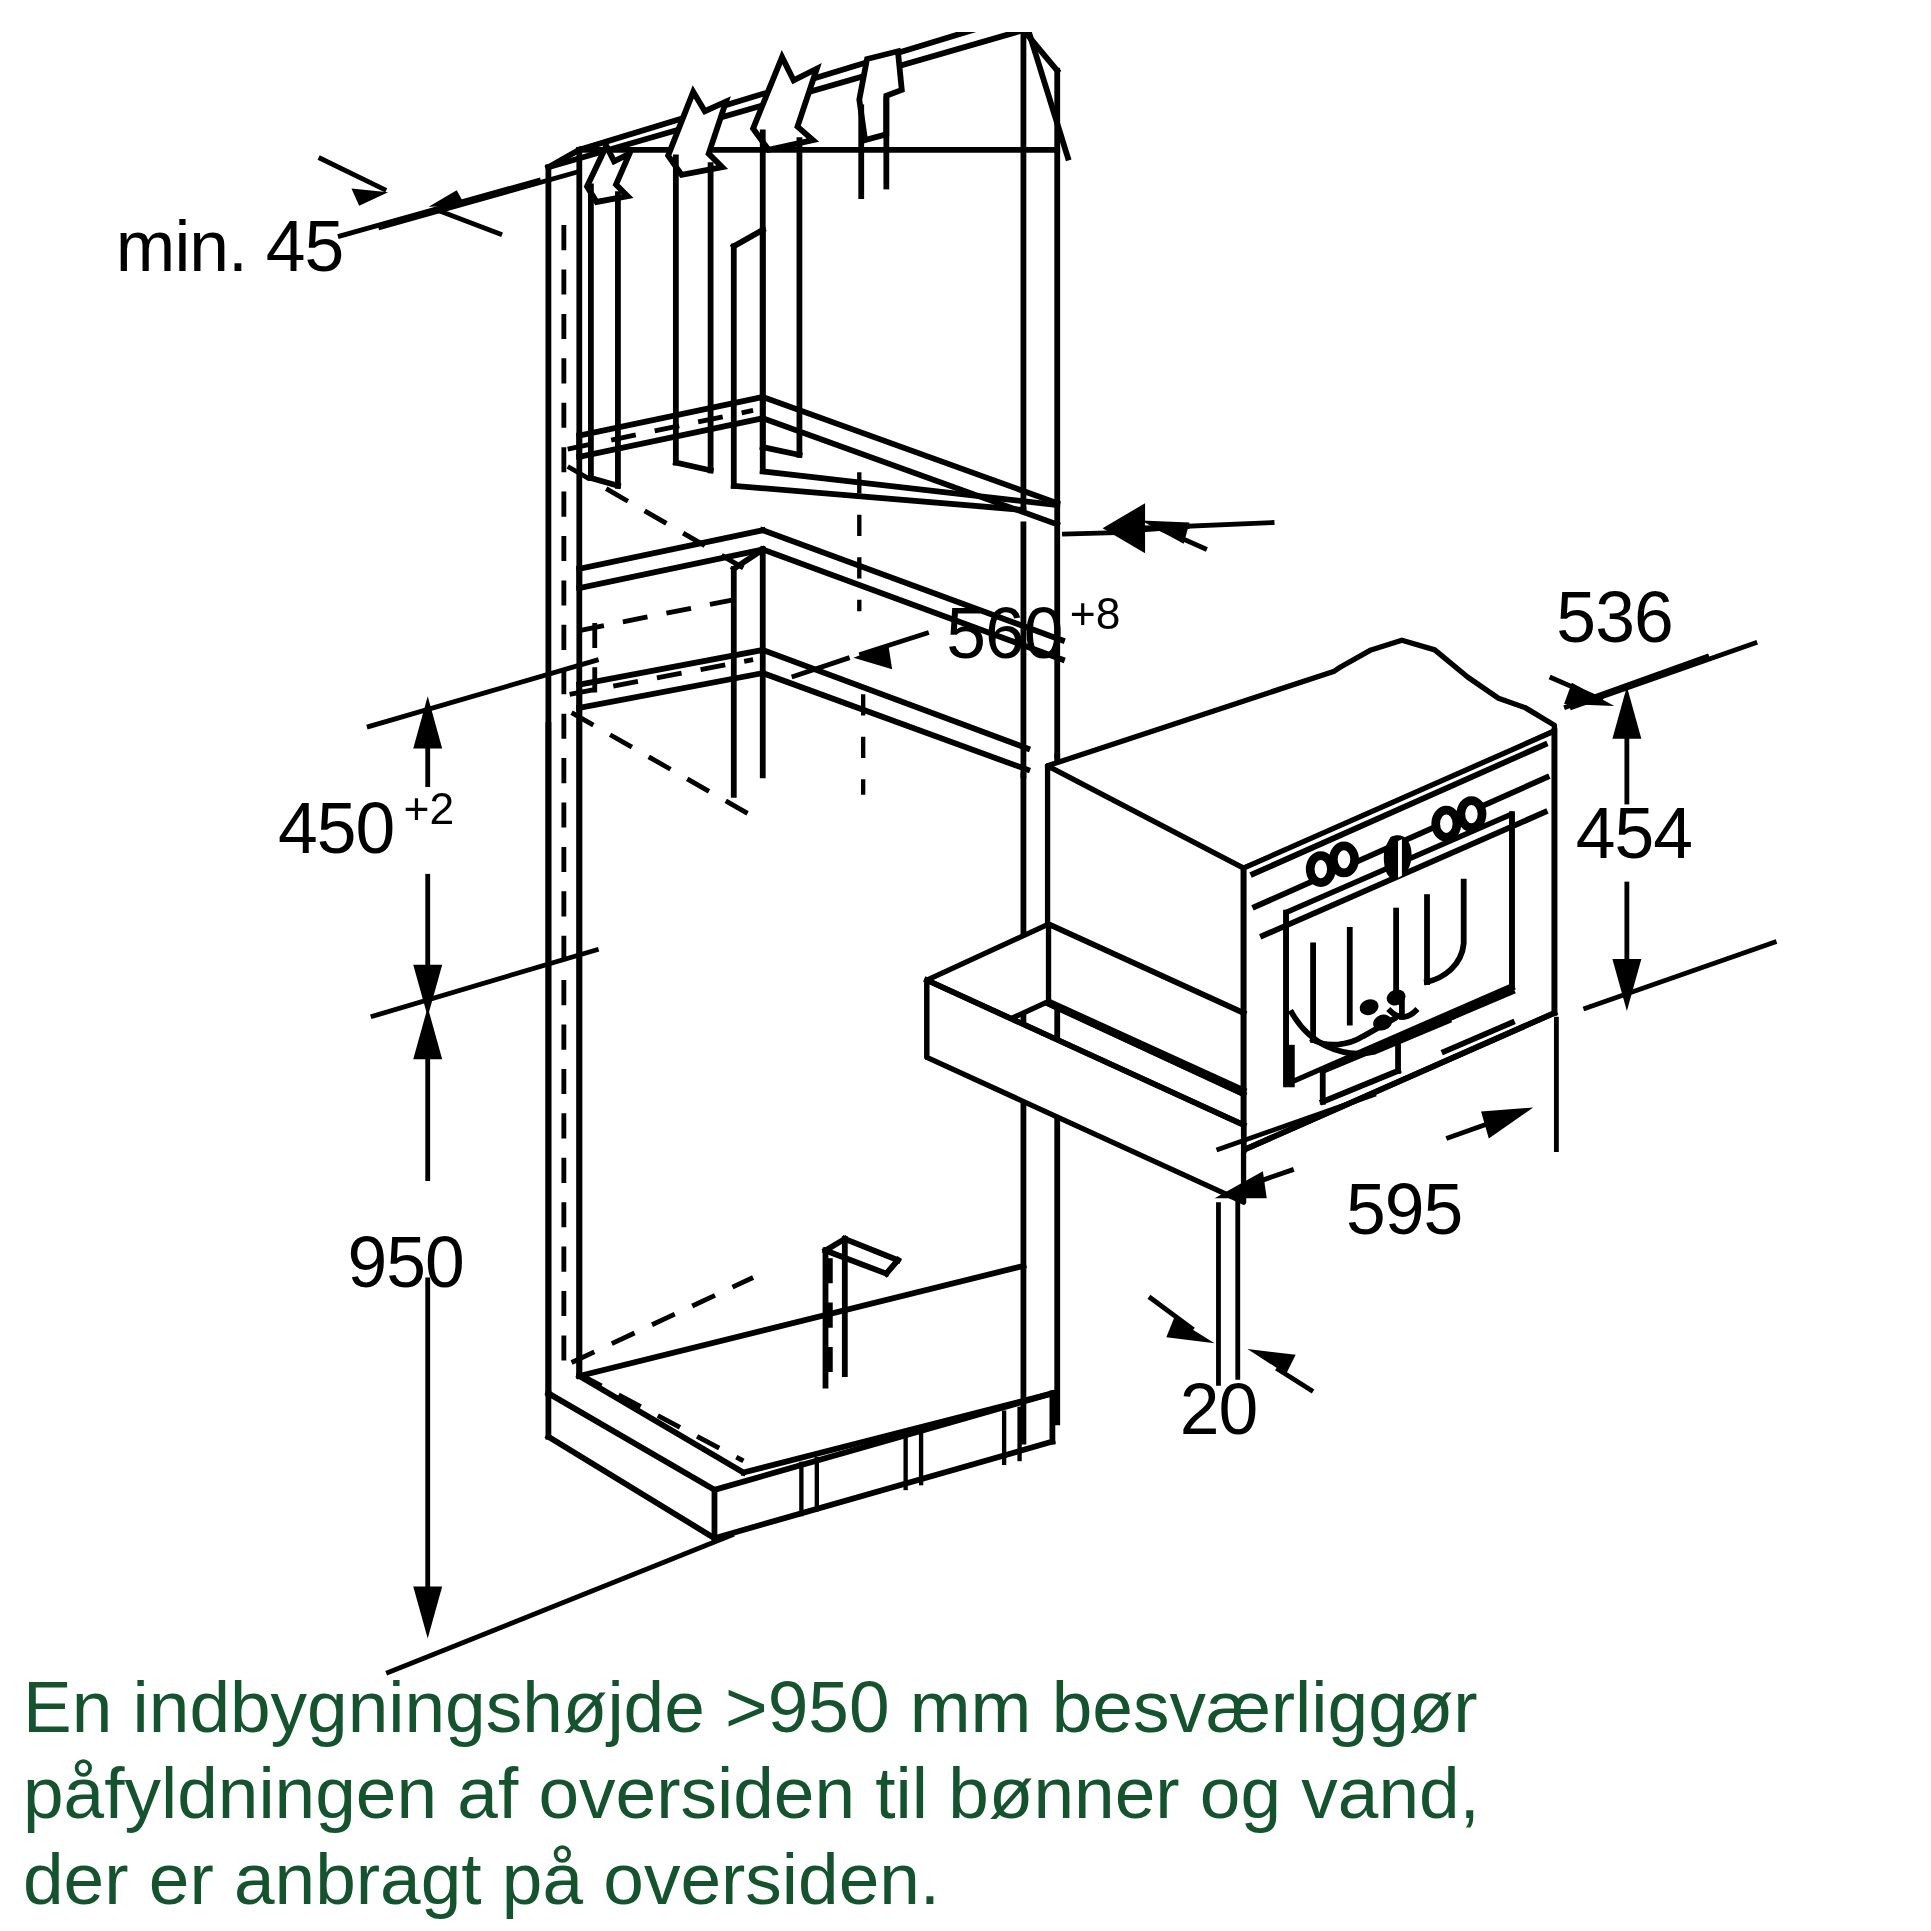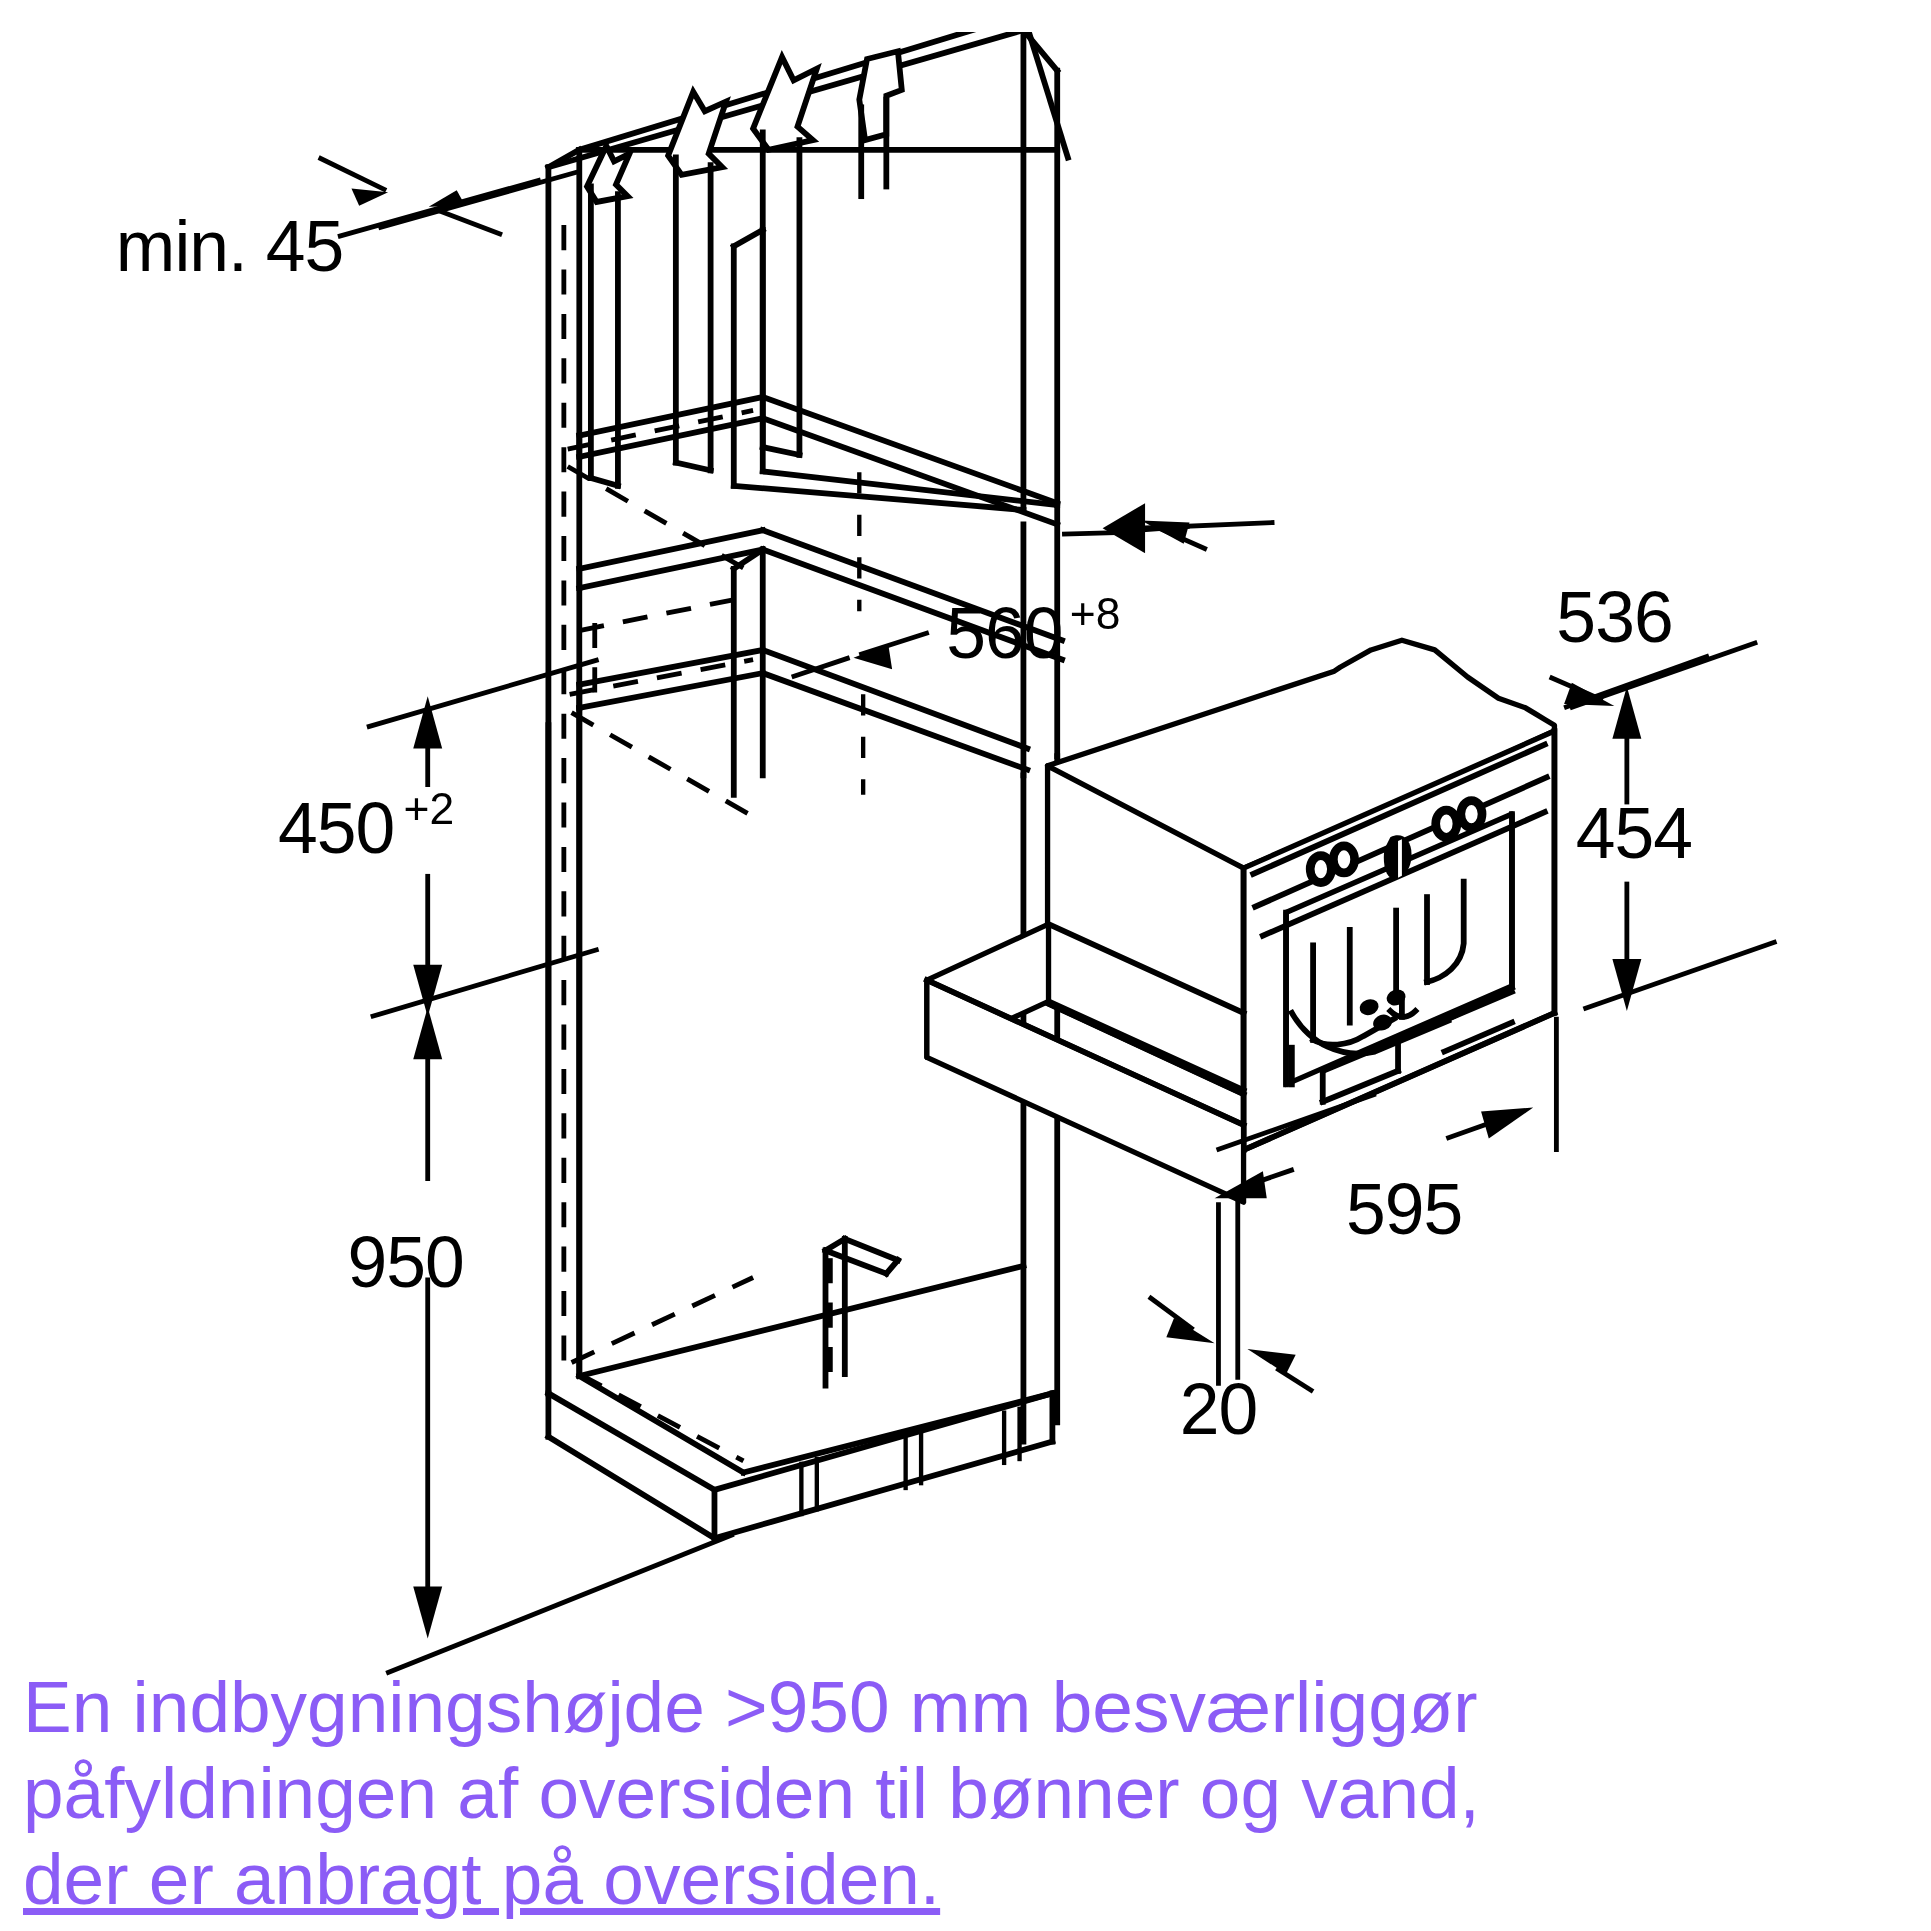--- a/index.html
+++ b/index.html
@@ -91,32 +91,31 @@
     fill: #000000;
   }
   .caption {
     position: absolute;
     left: 23px;
     top: 1632px;
     width: 1892px;
     font-family: "Liberation Sans", sans-serif;
     font-size: 73px;
     line-height: 1.18;
-    color: #8b5cf6;
+    color: #14532d;
     white-space: nowrap;
   }
   .cap-line {
     display: block;
     position: relative;
   }
   .cap-row {
     display: flex;
     justify-content: space-between;
     align-items: center;
-    text-decoration: underline;
   }
 </style>
 </head>
 <body>
 
 <div id="stage">
 
   <svg id="drawing" viewBox="0 0 2000 2000">
 
     <g>

